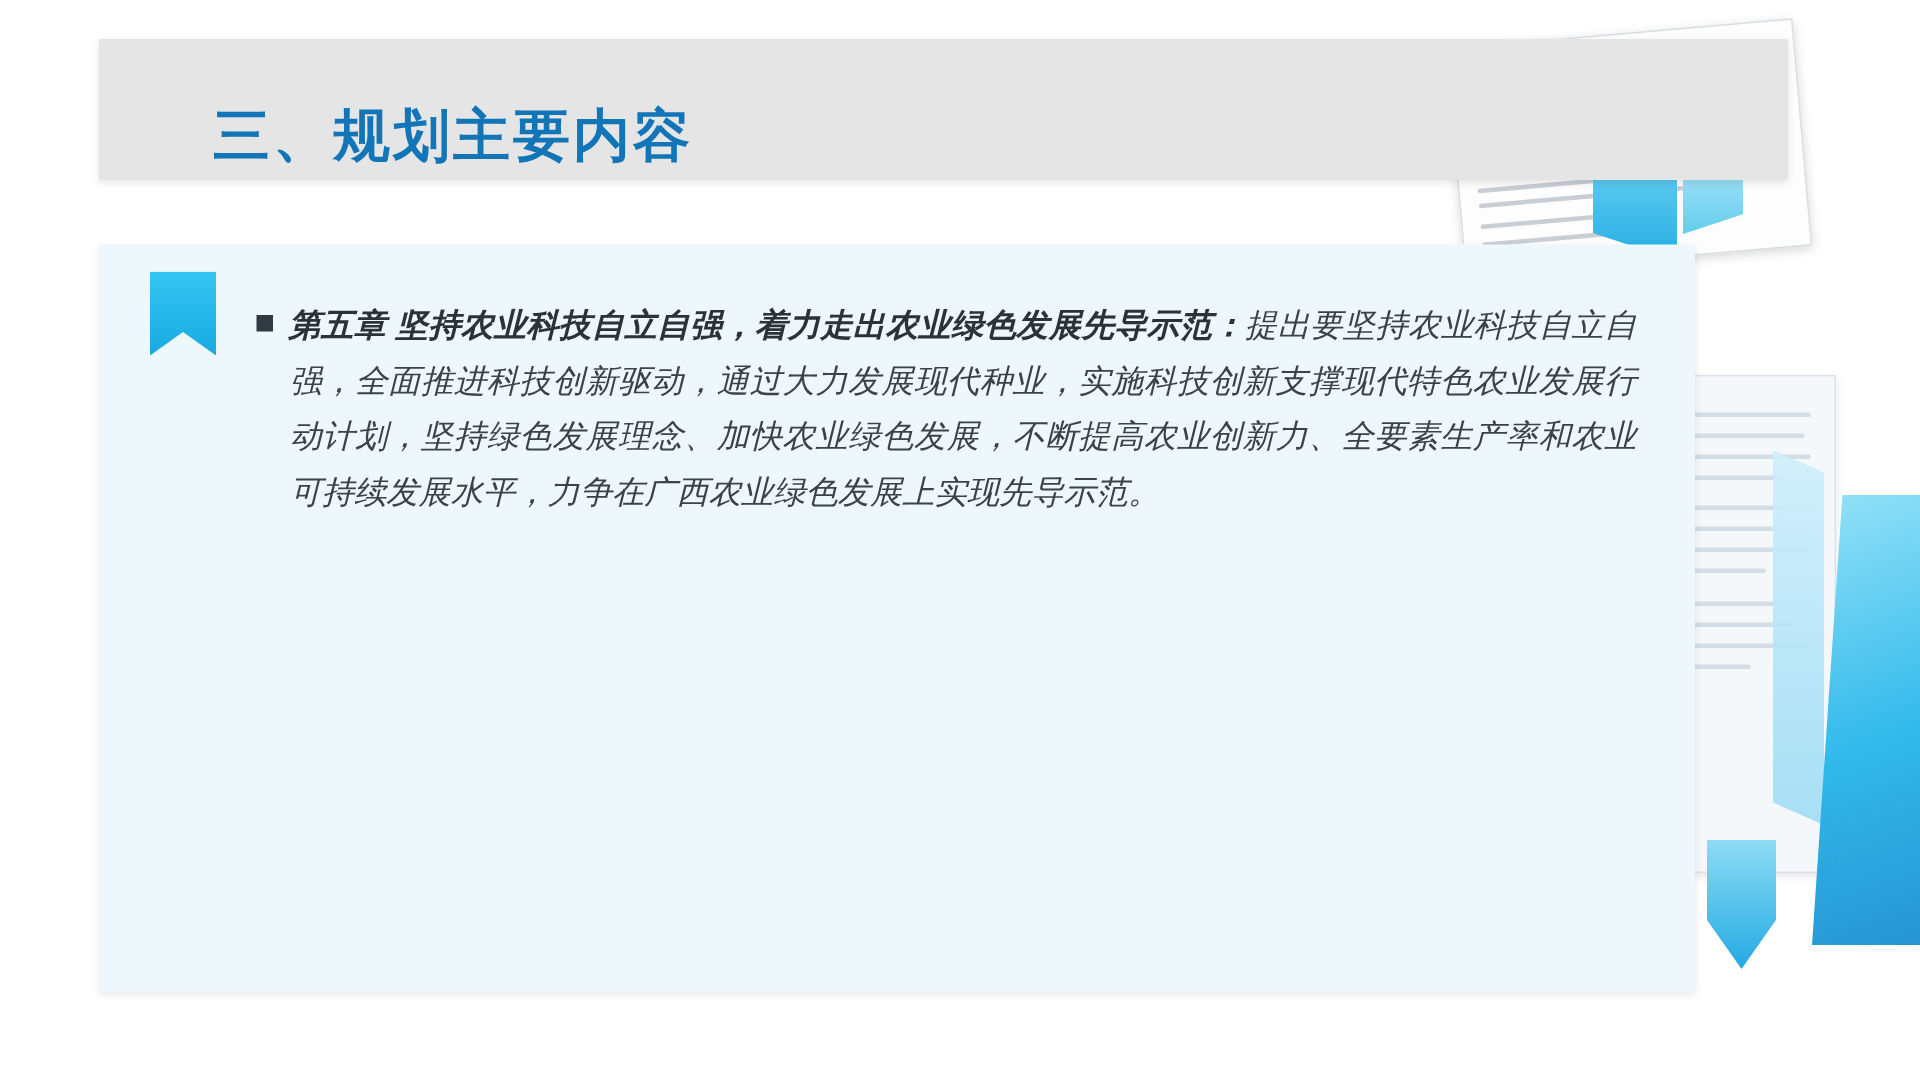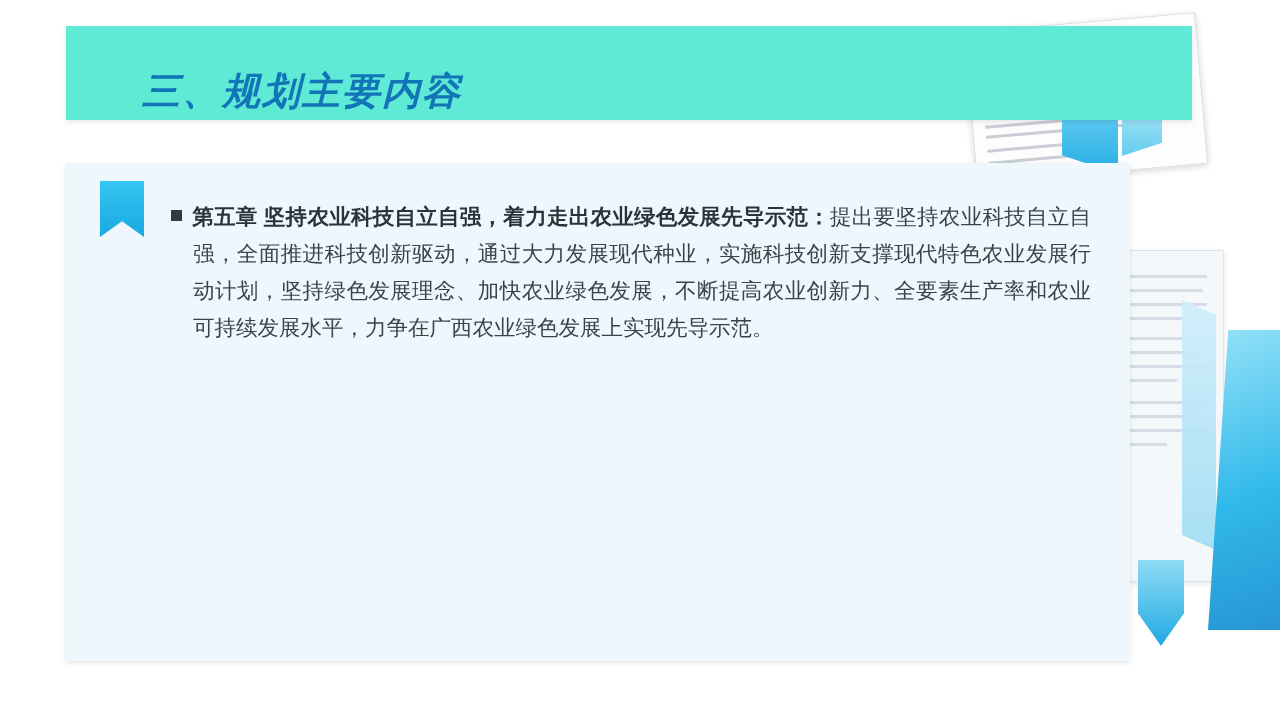--- a/index.html
+++ b/index.html
@@ -135,23 +135,22 @@
     clip-path: polygon(0 0, 100% 0, 100% 62%, 50% 100%, 0 62%);
   }
 
   
   .title-card {
     position: absolute;
     left: 66px;
     top: 26px;
     width: 1126px;
     height: 94px;
-    background: #5eead4;
+    background: #e5e5e5;
     box-shadow: 0 2px 5px rgba(0,0,0,0.10);
-    font-style: italic;
   }
 
   .title-text {
     position: absolute;
     left: 76px;
     top: 46px;
     font-size: 38px;
     font-weight: bold;
     color: #1275b8;
     letter-spacing: 2px;
@@ -180,20 +179,21 @@
   .para {
     margin-bottom: 18px;
   }
 
   .para-text {
     font-size: 21.5px;
     line-height: 37px;
     color: #3b4348;
     text-align: justify;
     text-indent: 0;
+    font-style: italic;
   }
 
   .marker {
     display: inline-block;
     width: 11px;
     height: 11px;
     background: #2f3b40;
     margin-right: 10px;
     position: relative;
     top: -3px;

